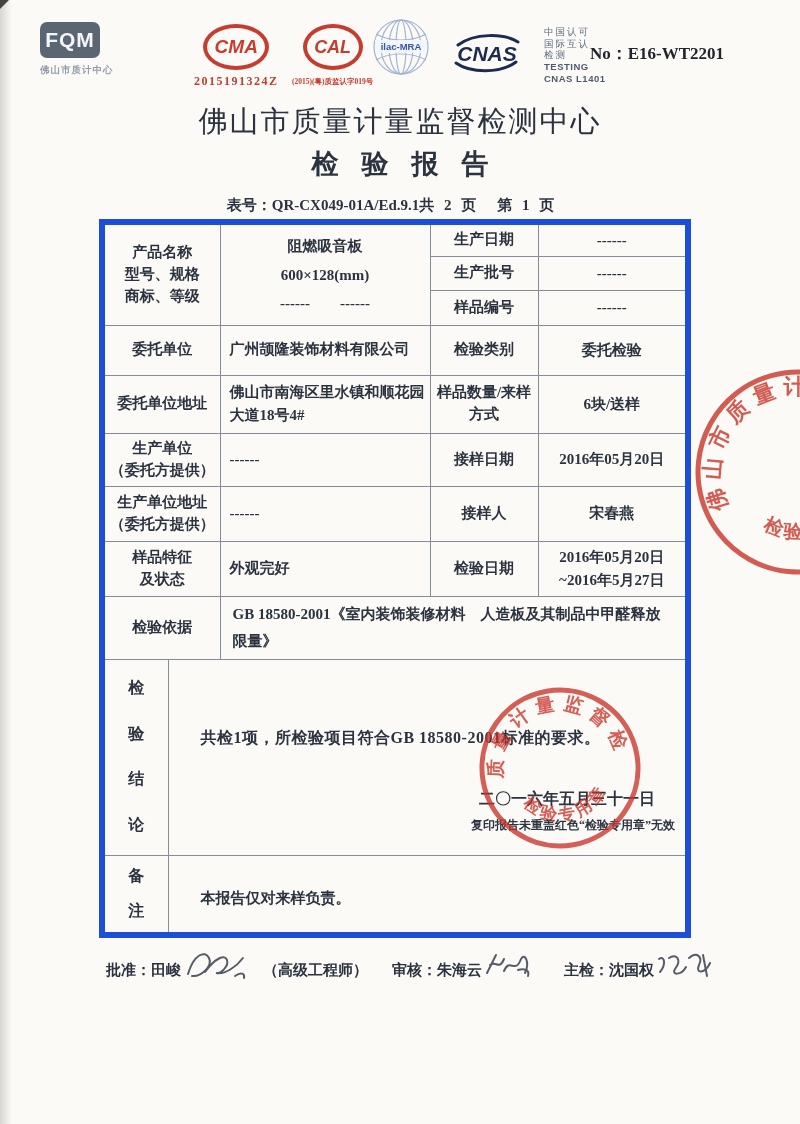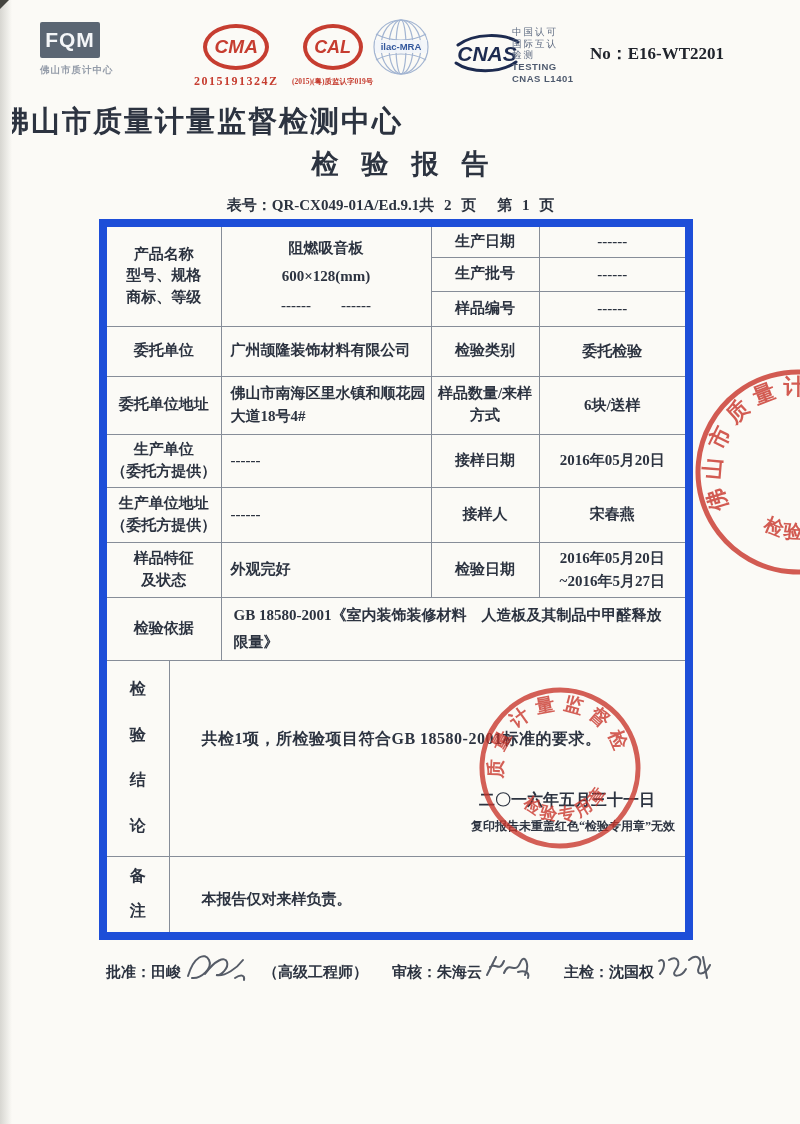--- a/index.html
+++ b/index.html
@@ -11,57 +11,57 @@
     color:#2c3340;
   }
   .edge-left { position:absolute; left:0; top:0; bottom:0; width:12px;
     background:linear-gradient(to right,#d7d6d1,#fbfaf6); }
   .corner-mark { position:absolute; left:0; top:0; width:0; height:0;
     border-top:9px solid #44443f; border-right:9px solid transparent; }
 
   
   .logos { position:relative; height:98px; }
   .fqm { position:absolute; left:40px; top:22px; text-align:center; }
-  .fqm-box { width:60px; height:36px; background:#5b6673; border-radius:2px;
+  .fqm-box { width:60px; height:36px; background:#5b6673; border-radius:7px;
     color:#f4f6f8; font-weight:700; font-size:21px; line-height:36px;
     font-family:"Liberation Sans",sans-serif; letter-spacing:1px; }
   .fqm-cap { margin-top:6px; font-size:9.5px; color:#949ca9; letter-spacing:1px; font-weight:700; }
 
   .sealwrap { position:absolute; text-align:center; color:#c63d30; }
   .cma { left:194px; top:24px; }
   .cal { left:292px; top:24px; }
   .oval { border:4px solid #c63d30; border-radius:50%;
     display:flex; align-items:center; justify-content:center;
     font-weight:700; font-style:italic; color:#c63d30;
     font-family:"Liberation Sans",sans-serif; margin:0 auto; }
   .cma .oval { width:66px; height:46px; font-size:19px; }
   .cal .oval { width:60px; height:46px; font-size:18px; }
   .cma-num { margin-top:4px; font-size:12px; letter-spacing:1.5px; font-weight:700; }
   .cal-num { margin-top:7px; font-size:7.5px; letter-spacing:0; font-weight:700; }
 
   .ilac { position:absolute; left:372px; top:18px; }
   .cnaslogo { position:absolute; left:452px; top:30px; }
-  .cnastext { position:absolute; left:512px; top:26px;
+  .cnastext { position:absolute; left:544px; top:26px;
     font-family:"Liberation Sans",sans-serif; }
   .cnastext .zh { font-size:9.5px; color:#5d6a80; letter-spacing:2px; line-height:11.5px; }
   .cnastext .en { font-size:9.5px; color:#4e5a6e; font-weight:700; line-height:12px; letter-spacing:.5px; }
   .report-no { position:absolute; left:590px; top:42px; font-size:17px; font-weight:700; color:#20242c; }
 
   
-  .title-org { font-size:29px; font-weight:700; letter-spacing:2px; margin-top:4px; }
+  .title-org { text-align:center; font-size:29px; font-weight:400; letter-spacing:2px; margin-top:4px; }
   .title-doc { text-align:center; font-size:27px; font-weight:700; letter-spacing:.85em; margin-left:.85em; margin-top:4px; }
 
   
   .meta { width:586px; margin:14px 0 4px 99px; display:flex; justify-content:center;
     font-size:15px; font-weight:600; }
   .meta .pages { letter-spacing:3px; }
 
   
   table.rep { width:586px; margin-left:99px; border-collapse:collapse; table-layout:fixed; }
-  table.rep { border:8px solid #1d4ed8; }
+  table.rep { border:6px solid #1d4ed8; }
   table.rep td { border:1px solid #868d98; font-size:15px; font-weight:700; vertical-align:middle; }
   td.lbl { text-align:center; line-height:1.45; padding:2px 1px; }
   td.val-c { text-align:center; }
   td.val-l { text-align:left; padding-left:9px; line-height:1.55; }
   td.val-c2 { text-align:center; line-height:1.5; }
   .prodval div { line-height:1.9; }
   td.gb { text-align:left; padding:4px 10px 4px 12px; line-height:1.8; font-size:15.5px; }
   td.vlbl { text-align:center; }
   .vstack { display:flex; flex-direction:column; align-items:center; justify-content:space-between; height:100%; }
   .vstack-concl { padding:16px 0; height:190px; font-size:16px; }

